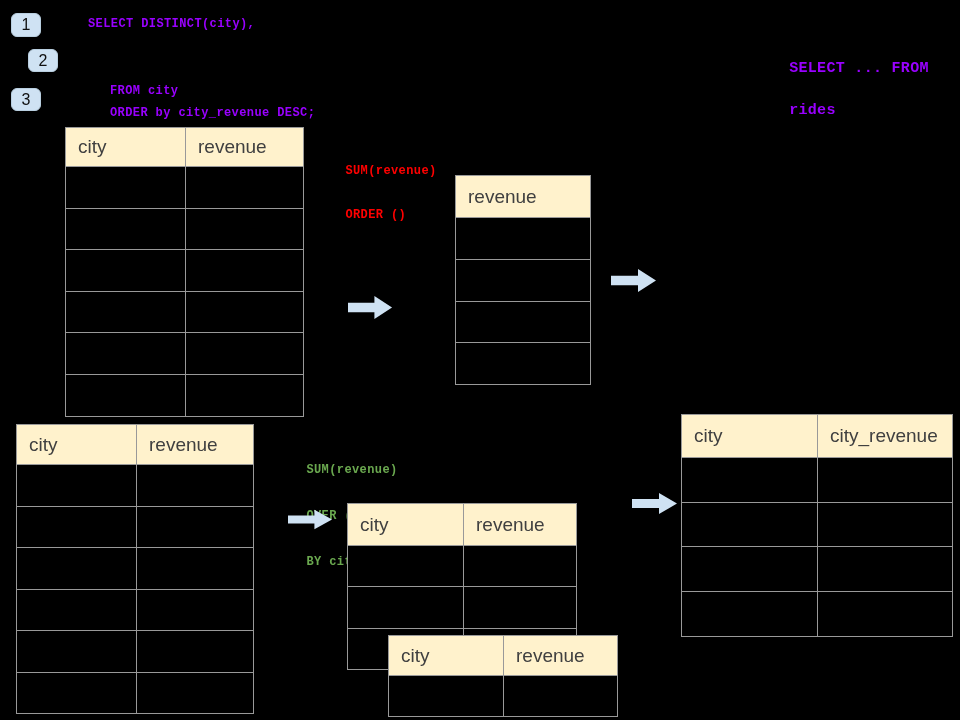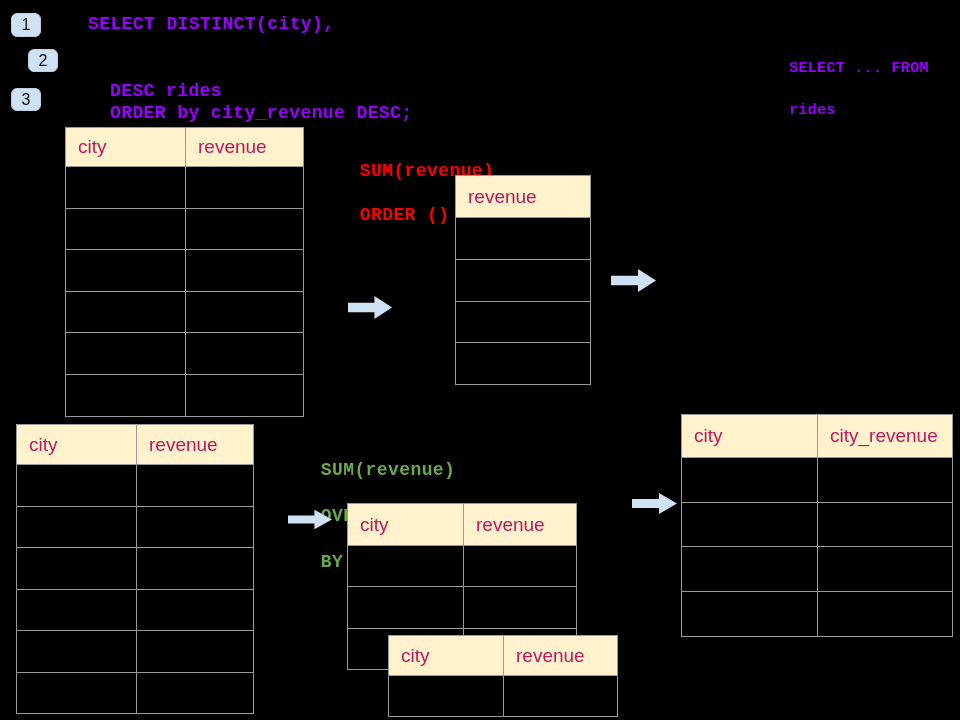--- a/index.html
+++ b/index.html
@@ -10,51 +10,51 @@
   .badge {
     position:absolute; background:#cfe2f3; border:1px solid #b9cfe0;
     border-radius:6px; color:#111111;
     font:16px/1 "Liberation Sans", sans-serif;
     display:flex; align-items:center; justify-content:center;
     box-sizing:border-box;
   }
   .code {
     position:absolute; white-space:pre;
     font-family:"Liberation Mono","DejaVu Sans Mono",monospace;
-    font-weight:bold; font-size:18px; line-height:22px; letter-spacing:0.4px;
+    font-weight:bold; font-size:12px; line-height:22px; letter-spacing:0.4px;
   }
   .code.small { font-size:15px; line-height:21px; letter-spacing:0.3px; }
   .c-purple { color:#9900ff; }
   .c-red    { color:#ff0000; }
   .c-green  { color:#6aa84f; }
   table.t {
     position:absolute; border-collapse:collapse; table-layout:fixed;
     box-sizing:border-box;
   }
   table.t th, table.t td { border:1px solid #999999; padding:0; }
   table.t th {
-    background:#fff2cc; color:#be185d;
+    background:#fff2cc; color:#404040;
     font:400 19px "Liberation Sans", sans-serif;
     text-align:left; padding-left:12px; vertical-align:middle;
   }
   table.t td { background:#000000; }
   .arrow { position:absolute; }
   .arrow svg { display:block; width:100%; height:100%; }
 </style>
 </head>
 <body>
 
 <div id="canvas">
 
   <div class="badge" style="left:11px;top:13px;width:30px;height:24px">1</div>
   <div class="badge" style="left:28px;top:49px;width:30px;height:23px">2</div>
   <div class="badge" style="left:11px;top:88px;width:30px;height:23px">3</div>
 
   <div class="code c-purple" style="left:88px;top:13px">SELECT DISTINCT(city),</div>
-  <div class="code c-purple" style="left:110px;top:80px">DESC rides</div>
+  <div class="code c-purple" style="left:110px;top:80px">FROM city</div>
   <div class="code small c-purple" style="left:752px;top:37px">
     <span>SELECT ... FROM</span><br>
     <span>rides</span>
   </div>
 
   <div class="code c-purple" style="left:110px;top:102px">ORDER by city_revenue DESC;</div>
 
   <div class="code c-red" style="left:315px;top:138px">
     <span>SUM(revenue)</span><br>
     <span>ORDER ()</span>

